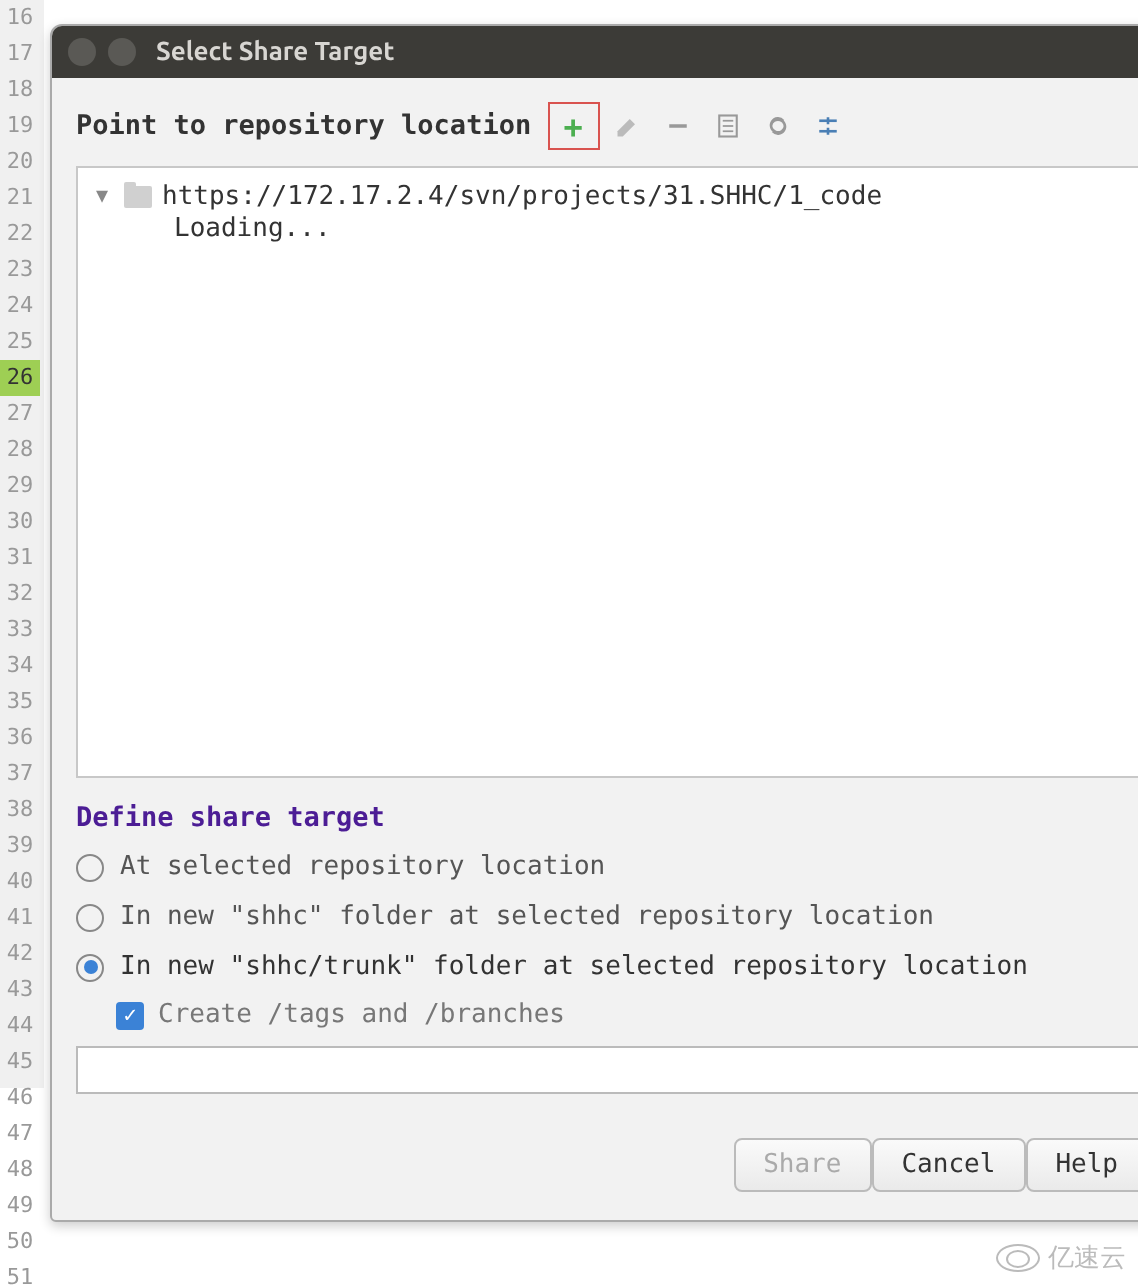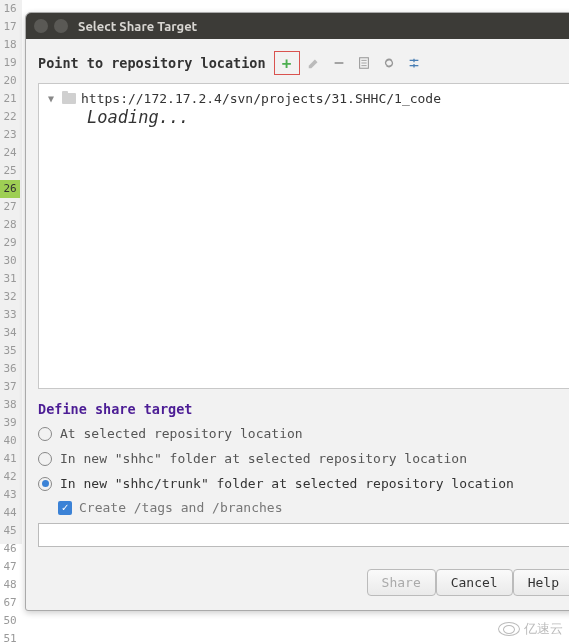--- a/index.html
+++ b/index.html
@@ -151,23 +151,22 @@
       top: -2px;
       left: 0;
       width: 6px;
       height: 3px;
       background: #d0d0d0;
       border-radius: 1px 1px 0 0;
     }
     .tree-loading {
       padding-left: 44px;
       font-family: "DejaVu Sans Mono", monospace;
-      font-size: 17px;
+      font-size: 13px;
       color: #333;
-      font-style: italic;
     }
     .section-title {
       font-weight: bold;
       font-family: "DejaVu Sans Mono", monospace;
       font-size: 13.5px;
       padding: 12px 12px 4px 12px;
       color: #4c1d95;
     }
     .radio-row {
       display: flex;
@@ -308,21 +307,21 @@
     <div>39</div>
     <div>40</div>
     <div>41</div>
     <div>42</div>
     <div>43</div>
     <div>44</div>
     <div>45</div>
     <div>46</div>
     <div>47</div>
     <div>48</div>
-    <div>67</div>
+    <div>49</div>
     <div>50</div>
     <div>51</div>
   </div>
 <div class="editor-bg"></div>
 <div class="highlight-line"></div>
 
 <div class="editor-line">
   <span>           </span><span>&lt;</span><span class="tag">artifactId</span><span>&gt;</span><span>shhc-common</span><span>&lt;/</span><span class="tag">artifactId</span><span>&gt;</span>
 </div>
 

